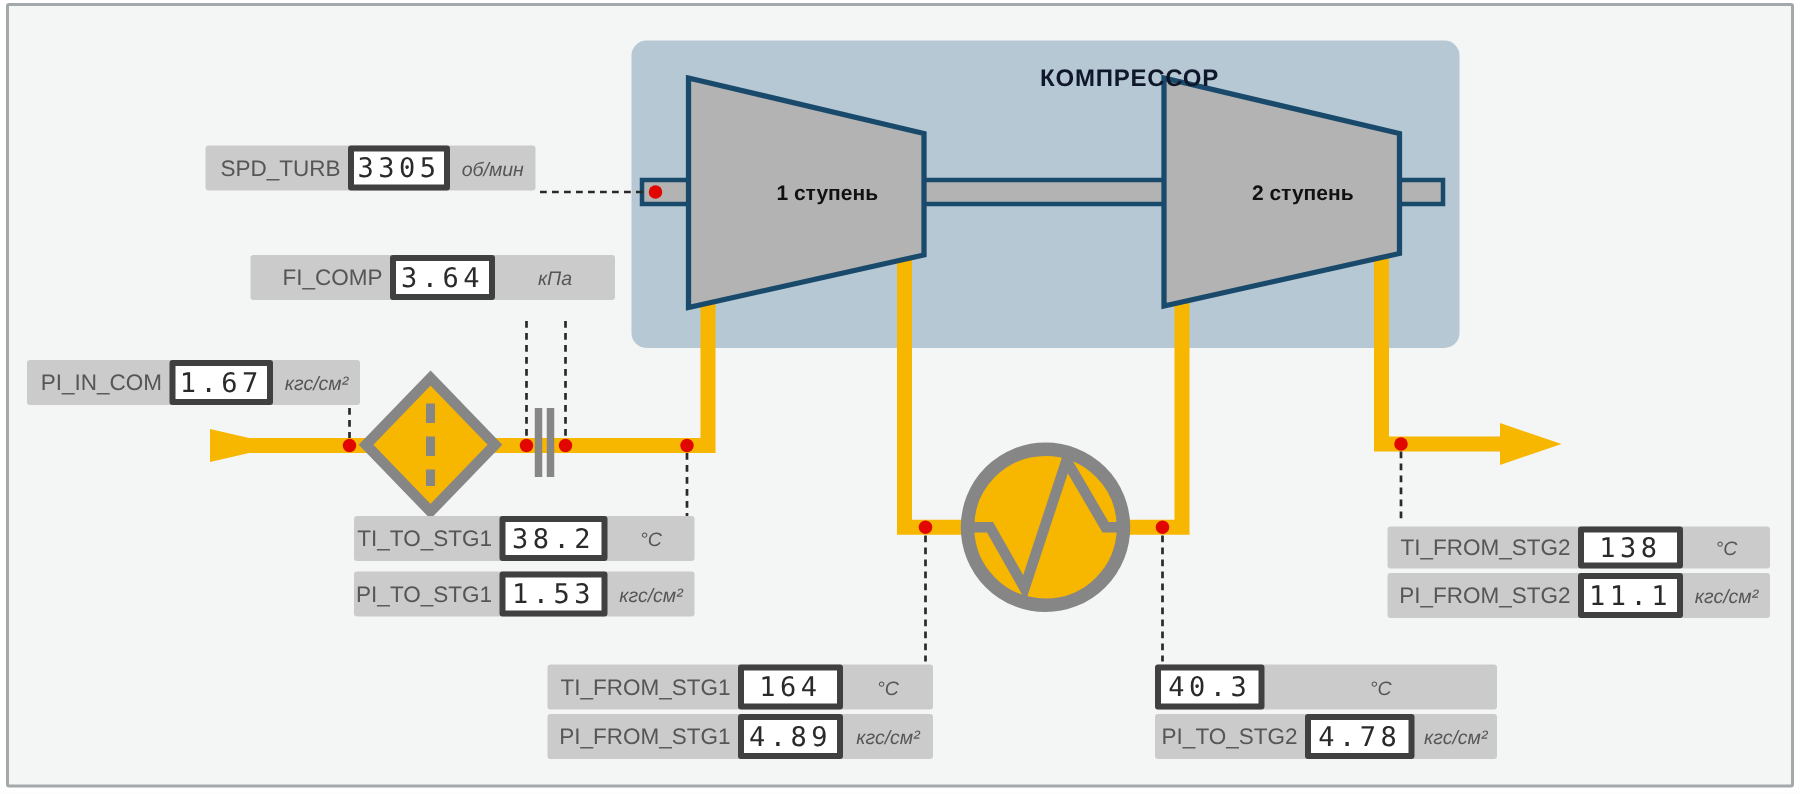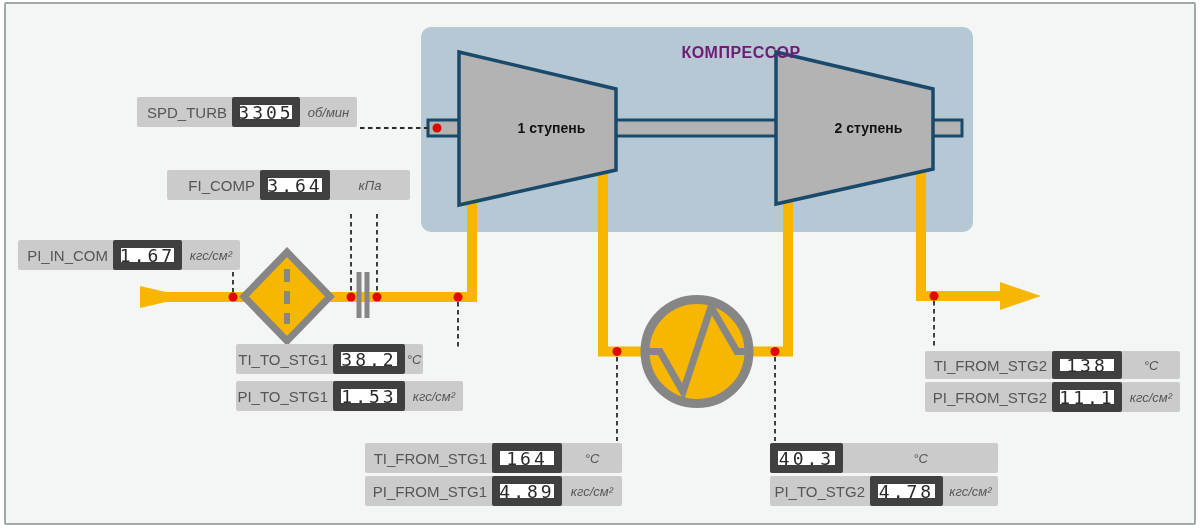--- a/index.html
+++ b/index.html
@@ -3,31 +3,31 @@
 <meta charset="utf-8">
 <style>
   html,body{margin:0;padding:0;background:#ffffff;}
   .screen{position:relative;width:1200px;height:529px;background:#ffffff;overflow:hidden;
           font-family:"Liberation Sans",sans-serif;}
   .frame{position:absolute;left:4px;top:2px;right:4px;bottom:4px;border:2px solid #a3a8ab;
          background:#f4f5f5;border-radius:2px;}
   .comp-box{position:absolute;left:421px;top:27px;width:552px;height:205px;background:#b5c8d4;
             border-radius:10px;}
   .svg-layer{position:absolute;left:0;top:0;width:1200px;height:529px;}
-  .comp-title{position:absolute;left:415px;top:44px;width:652px;text-align:center;
-              font-size:16px;font-weight:bold;color:#701a75;letter-spacing:0.5px;}
+  .comp-title{position:absolute;left:427px;top:44px;width:652px;text-align:center;
+              font-size:16px;font-weight:bold;color:#0f172a;letter-spacing:0.5px;}
   .stage-label{position:absolute;width:157px;top:120px;text-align:center;font-size:14px;
                font-weight:bold;color:#111;padding-left:14px;}
   .stage-1{left:459px;}
   .stage-2{left:776px;}
   .trow{position:absolute;display:flex;align-items:stretch;background:#cbcbcb;border-radius:2px;
         box-sizing:border-box;}
   .tname{display:flex;align-items:center;justify-content:flex-end;padding-right:5px;
          color:#565656;font-size:15px;box-sizing:border-box;white-space:nowrap;overflow:hidden;}
-  .tval{background:#ffffff;border:8px solid #404040;border-radius:2px;display:flex;
+  .tval{background:#ffffff;border:4px solid #404040;border-radius:2px;display:flex;
         align-items:center;justify-content:center;font-family:"DejaVu Sans Mono",monospace;
         font-size:18px;letter-spacing:3px;color:#2a2a2a;box-sizing:border-box;white-space:nowrap;}
   .tunit{flex:1;display:flex;align-items:center;justify-content:center;color:#565656;
          font-size:13px;white-space:nowrap;font-style:italic;}
 </style>
 </head>
 <body>
 
 <div class="screen">
   <div class="frame"></div>
@@ -106,21 +106,21 @@
     <span class="tval" style="width:70px">3.64</span>
     <span class="tunit">кПа</span>
   </div>
 
   <div class="trow" style="left:18px;top:240px;width:222px;height:30px">
     <span class="tname" style="width:95px">PI_IN_COM</span>
     <span class="tval" style="width:69px">1.67</span>
     <span class="tunit">кгс/см²</span>
   </div>
 
-  <div class="trow" style="left:236px;top:344px;width:187px;height:30px">
+  <div class="trow" style="left:236px;top:344px;width:227px;height:30px">
     <span class="tname" style="width:97px">TI_TO_STG1</span>
     <span class="tval" style="width:72px">38.2</span>
     <span class="tunit">°C</span>
   </div>
 
   <div class="trow" style="left:236px;top:381px;width:227px;height:30px">
     <span class="tname" style="width:97px">PI_TO_STG1</span>
     <span class="tval" style="width:72px">1.53</span>
     <span class="tunit">кгс/см²</span>
   </div>

